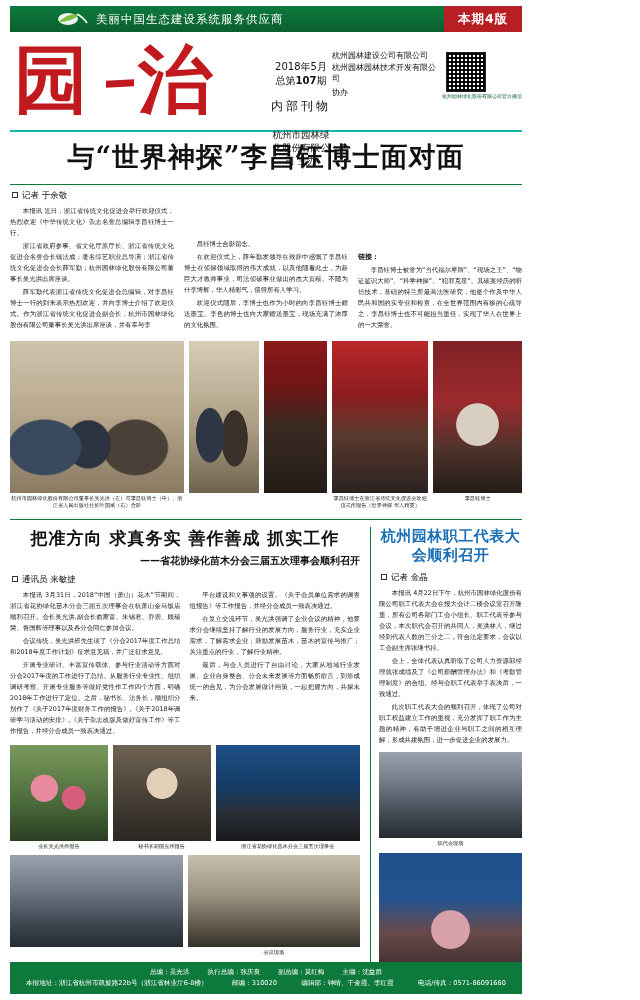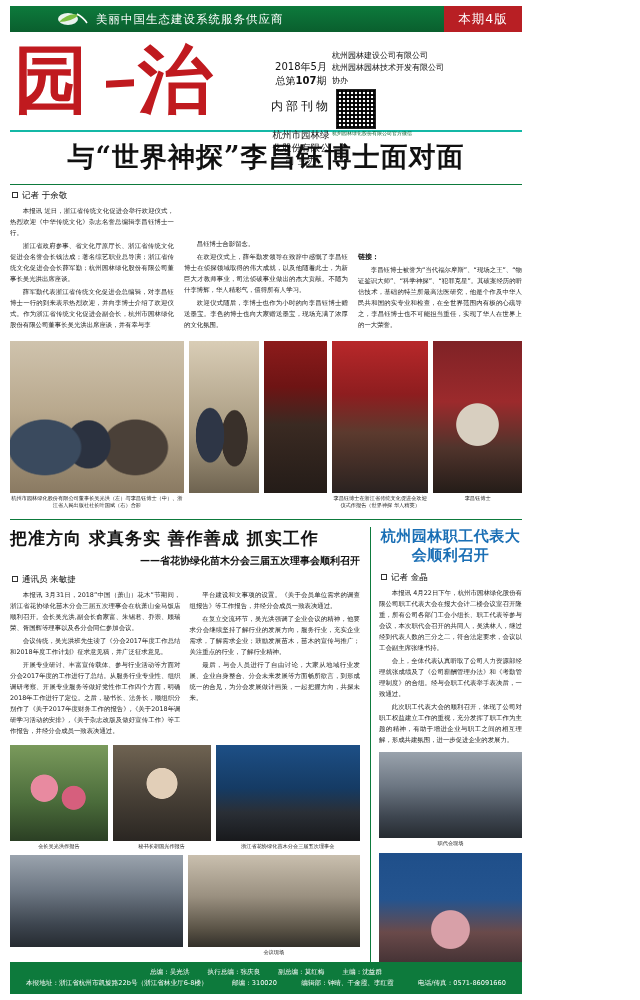--- a/index.html
+++ b/index.html
@@ -30,21 +30,21 @@
     display:flex; align-items:center; justify-content:center;
   }
   .banner-text {
     color: #fff; font-size: 11.5px; letter-spacing: 1px;
     font-family: "DejaVu Sans", sans-serif;
   }
   .issue-badge {
     position: absolute; right: 0; top: 0;
     height: 26px; min-width: 78px;
     background: #b81f24;
-    color: #fff; font-size: 12.5px; font-weight: normal;
+    color: #fff; font-size: 12.5px; font-weight: bold;
     display: flex; align-items: center; justify-content: center;
     letter-spacing: 1px;
   }
 
   
   .masthead {
     display: flex; align-items: flex-start;
     height: 92px;
     padding-top: 4px;
     position: relative;
@@ -72,21 +72,21 @@
     flex: 1; padding-left: 14px; padding-top: 20px;
   }
   .mid-line1 {
     font-size: 10px; color: #111; text-align: center;
     margin-bottom: 10px;
   }
   .mid-line1 .big { font-size: 10px; font-weight: bold; color:#111; }
   .mid-line2 { font-size: 9.5px; color: #111; text-align: center; }
   .masthead-right {
     width: 190px; padding-top: 10px;
-    display: flex; align-items: flex-start; flex-direction: column;
+    display: flex; align-items: flex-start;
   }
   .mr-text { font-size: 8px; line-height: 1.45; color: #111; flex:1; }
   .qr {
     width: 40px; height: 40px;
     background:
       repeating-linear-gradient(0deg,#111 0 2px,#fff 2px 4px),
       repeating-linear-gradient(90deg,#111 0 2px,#fff 2px 4px);
     background-blend-mode: multiply;
     margin-left: 4px; margin-top: 2px;
     border: 1px solid #222;
@@ -196,20 +196,21 @@
     display: flex; gap: 10px; margin-top: 10px;
     border-top: 1px solid #0d7a3c; padding-top: 7px;
   }
   .lower-left { flex: 1; }
   .lower-right {
     width: 152px;
     border-left: 1px solid #0d7a3c;
     padding-left: 8px;
   }
   .sect-title {
+    text-align: center;
     font-family: "DejaVu Serif", "Liberation Serif", serif;
     font-size: 17px; font-weight: bold; color: #111;
     letter-spacing: 1px;
   }
   .sect-sub {
     text-align: right; font-size: 10px; color: #111;
     margin-top: 4px; font-weight: bold;
   }
   .sect-title-r {
     text-align: center;

